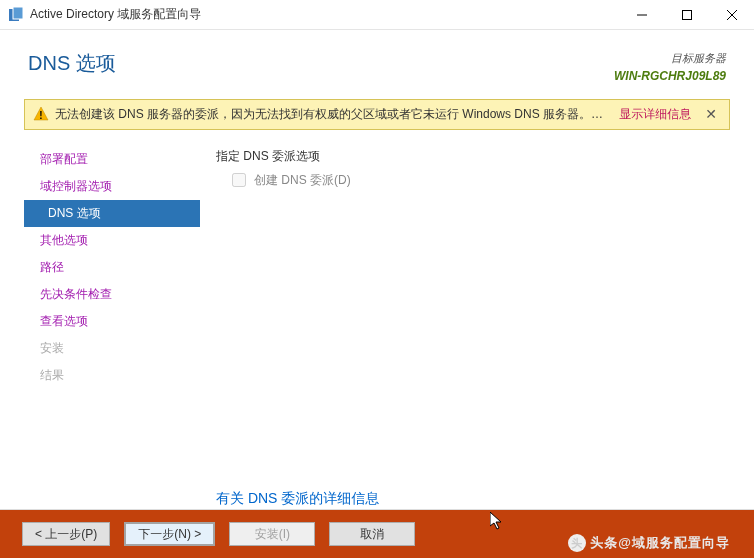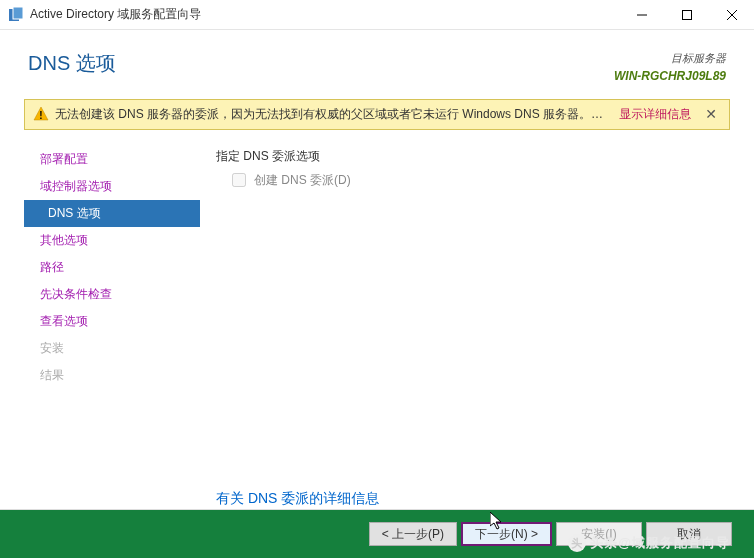--- a/index.html
+++ b/index.html
@@ -28,24 +28,24 @@
     .nav-item.active { background: #2b74b5; color: #fff; padding-left: 24px; }
     .nav-item.indent { padding-left: 24px; }
     .nav-item.disabled { color: #aaa; cursor: default; }
     
     .content { flex: 1; padding: 6px 4px 0 16px; position: relative; }
     .content-heading { font-size: 12px; color: #333; margin-bottom: 7px; }
     .checkbox-row { display: flex; align-items: center; font-size: 12px; color: #888; padding-left: 16px; }
     .checkbox-row input { margin-right: 8px; width: 14px; height: 14px; }
     .info-link { color: #0066cc; font-size: 14px; position: absolute; bottom: 10px; left: 16px; cursor: pointer; }
     
-    .footer-bar { border-top: 1px solid #ddd; padding: 12px 22px; display: flex; justify-content: flex-end; gap: 4px; position: absolute; bottom: 0; left: 0; right: 0; background: #15803d; }
+    .footer-bar { border-top: 1px solid #ddd; padding: 12px 22px; display: flex; gap: 14px; position: absolute; bottom: 0; left: 0; right: 0; background: #c2410c; }
     .btn { min-width: 86px; height: 24px; font-size: 12px; border: 1px solid #adadad; background: #e1e1e1; color: #333; cursor: pointer; padding: 0 12px; }
     .btn:disabled { color: #a0a0a0; background: #efefef; cursor: default; }
-    .btn.primary { border: 2px solid #701a75; background: #e5f1fb; }
+    .btn.primary { border: 2px solid #a3a3a3; background: #e5f1fb; }
     
     .cursor { position: absolute; bottom: 26px; left: 490px; pointer-events: none; }
     .watermark { position: absolute; bottom: 6px; right: 24px; font-size: 13px; color: #e8e8e8; font-weight: 600; pointer-events: none; letter-spacing: 1px; display: flex; align-items: center; gap: 4px;}
     .watermark .circ { display:inline-flex; align-items:center; justify-content:center; width:18px;height:18px;border-radius:50%; background:#eee; color:#ccc; font-size:11px;}
   </style>
 </head>
 <body>
 
 <div class="titlebar">
   <svg class="titlebar-icon" viewBox="0 0 16 16">

